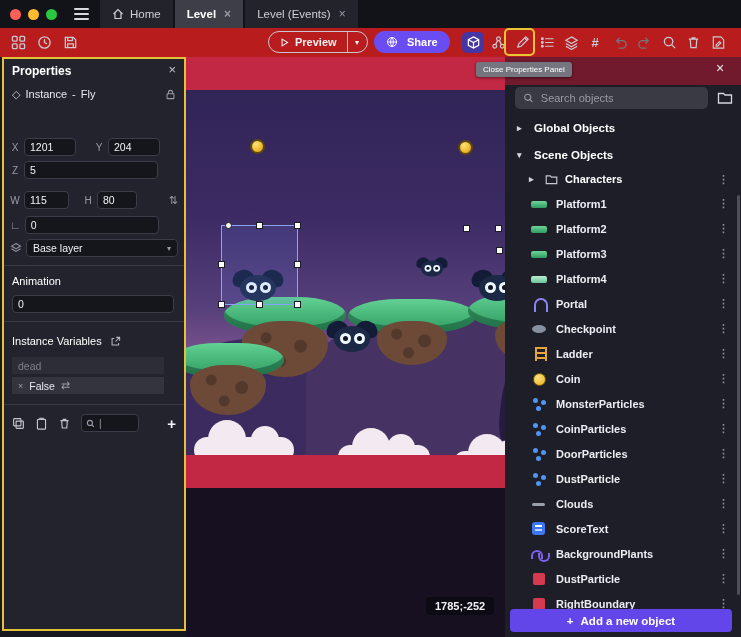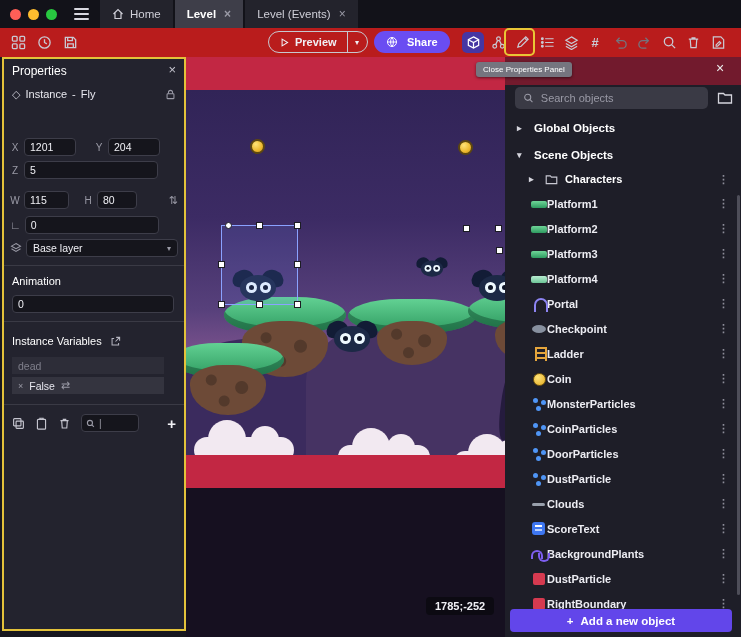--- a/index.html
+++ b/index.html
@@ -85,41 +85,41 @@
 .search-row{position:absolute;left:10px;top:2px;right:8px;height:22px;display:flex;align-items:center;gap:9px}
 .search-box{flex:1;height:22px;background:#3a3a45;border-radius:5px;display:flex;align-items:center;gap:7px;padding:0 8px}
 .search-box input{background:none;border:none;outline:none;color:#c9c9d3;font-size:11px;width:100%;font-family:inherit}
 .search-box input::placeholder{color:#9a9aa6}
 .group-row{position:absolute;left:0;right:0;height:22px;display:flex;align-items:center;gap:8px;padding-left:12px;color:#fff;font-weight:bold;font-size:11.5px;cursor:pointer}
 .g1{top:32px}.g2{top:59px}
 .arrow{font-size:9px;color:#d5d5dd;width:9px}
 .folder-row{position:absolute;top:83px;left:0;right:0;height:22px;display:flex;align-items:center;padding-left:24px;gap:7px;color:#fff;font-weight:bold;font-size:11px;cursor:pointer}
 .dots{margin-left:auto;margin-right:12px;color:#8c8c98;font-size:11px;cursor:pointer}
 .obj-list{position:absolute;left:0;top:106px;right:0;bottom:0;overflow:hidden}
-.obj-row{height:25px;display:flex;align-items:center;padding-left:26px;color:#ececf2;font-size:11px;font-weight:bold;cursor:pointer}
+.obj-row{height:25px;display:flex;align-items:center;gap:9px;padding-left:26px;color:#ececf2;font-size:11px;font-weight:bold;cursor:pointer}
 .obj-row .dots{margin-right:12px}
 .oicon{width:16px;height:16px;position:relative;flex:0 0 16px}
 .platform::before{content:"";position:absolute;left:0;top:5px;width:16px;height:7px;border-radius:2px;background:linear-gradient(#6fd598,#2e9a60)}
 .platform2::before{content:"";position:absolute;left:0;top:5px;width:16px;height:7px;border-radius:2px;background:linear-gradient(#b9ecd2,#6cc596)}
 .portal::before{content:"";position:absolute;left:3px;top:2px;width:10px;height:12px;border:2px solid #8d84f2;border-bottom:none;border-radius:7px 7px 0 0}
 .checkpoint::before{content:"";position:absolute;left:1px;top:4px;width:14px;height:8px;border-radius:50%;background:#87909f}
 .ladder::before{content:"";position:absolute;left:4px;top:1px;width:8px;height:14px;border-left:2px solid #e5a53c;border-right:2px solid #e5a53c;background:repeating-linear-gradient(180deg,#e5a53c 0 2px,transparent 2px 5px)}
 .coin::before{content:"";position:absolute;left:2px;top:2px;width:11px;height:11px;border-radius:50%;background:radial-gradient(circle at 35% 30%,#ffe378,#e3ac24);border:1px solid #7a5c10}
 .particles::before{content:"";position:absolute;left:2px;top:2px;width:5px;height:5px;border-radius:50%;background:#4f95f5;box-shadow:8px 2px 0 #4f95f5,3px 8px 0 #4f95f5}
 .clouds::before{content:"";position:absolute;left:1px;top:7px;width:13px;height:3px;border-radius:2px;background:#99a0ac}
 .text::before{content:"";position:absolute;left:1px;top:1px;width:13px;height:13px;border-radius:3px;background:#3e77f2}
 .text::after{content:"";position:absolute;left:4px;top:4px;width:7px;height:2px;background:#fff;box-shadow:0 4px 0 #bcd2ff}
 .plants::before{content:"";position:absolute;left:0;top:4px;width:8px;height:7px;border:2px solid #7e5ff0;border-bottom:none;border-radius:8px 8px 0 0}
 .plants::after{content:"";position:absolute;left:7px;top:7px;width:8px;height:7px;border:2px solid #7e5ff0;border-top:none;border-radius:0 0 8px 8px}
 .boundary::before{content:"";position:absolute;left:2px;top:2px;width:12px;height:12px;border-radius:2px;background:#d63a50}
 .add-btn{position:absolute;left:5px;right:9px;bottom:5px;height:23px;background:#6246ea;border:none;border-radius:4px;color:#fff;font-weight:bold;font-size:11.5px;display:flex;align-items:center;justify-content:center;gap:7px;z-index:6;cursor:pointer}
 .sb{position:absolute;right:1px;top:110px;bottom:42px;width:3px;background:#4e4e59;border-radius:2px;z-index:7}
 
 .props{position:absolute;left:2px;top:57px;width:184px;height:574px;background:#23232e;border:2px solid #e3c23a;z-index:20;color:#e8e8ef}
-.p-head{position:absolute;top:5px;left:8px;font-size:12px;font-weight:normal;color:#fff}
+.p-head{position:absolute;top:5px;left:8px;font-size:12px;font-weight:bold;color:#fff}
 .p-close{position:absolute;top:3px;right:8px;color:#c5c5cf;font-size:13px;cursor:pointer}
 .inst-row{position:absolute;top:26px;left:8px;right:8px;height:18px;display:flex;align-items:center;gap:5px;font-size:11px}
 .inst-row .dia{color:#c5c5cf;font-size:11px}
 .inst-row .lk{margin-left:auto;color:#9a9aa6}
 .edit-btn{position:absolute;top:48px;left:8px;right:8px;height:21px;border:1px solid #6a6a76;border-radius:11px;background:none;color:#fff;font-weight:bold;font-size:11px;display:flex;align-items:center;justify-content:center;gap:6px;cursor:pointer}
 .frow{position:absolute;left:6px;right:6px;height:18px;display:flex;align-items:center;gap:4px}
 .r1{top:79px}.r2{top:102px}.r3{top:132px}.r4{top:157px}.r5{top:180px}
 .flab{color:#9a9aa6;font-size:10px;width:10px;text-align:center;flex:0 0 10px}
 .pin{height:18px;background:#15151c;border:1px solid #3d3d49;border-radius:4px;color:#f0f0f5;font-size:10.5px;padding:0 5px;font-family:inherit;outline:none}
 .wA{width:52px}.wB{width:134px}.wC{width:45px}.wD{width:40px}.wFull{flex:1}

